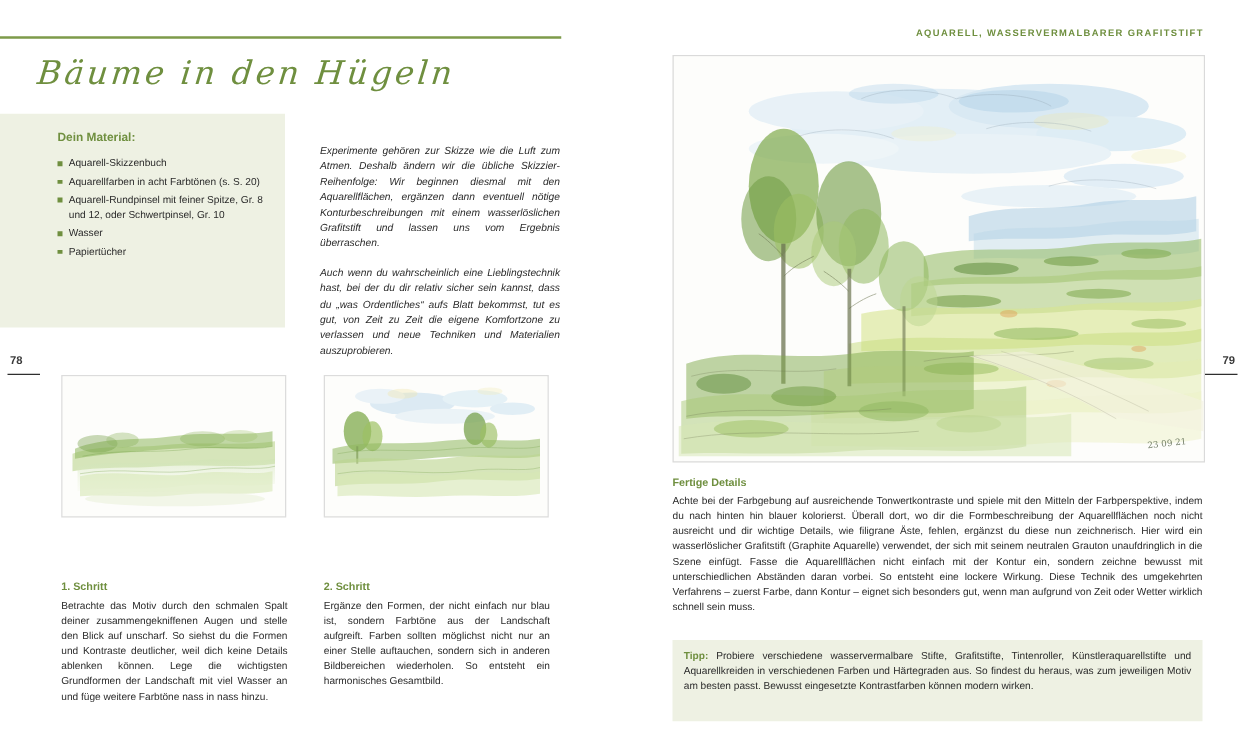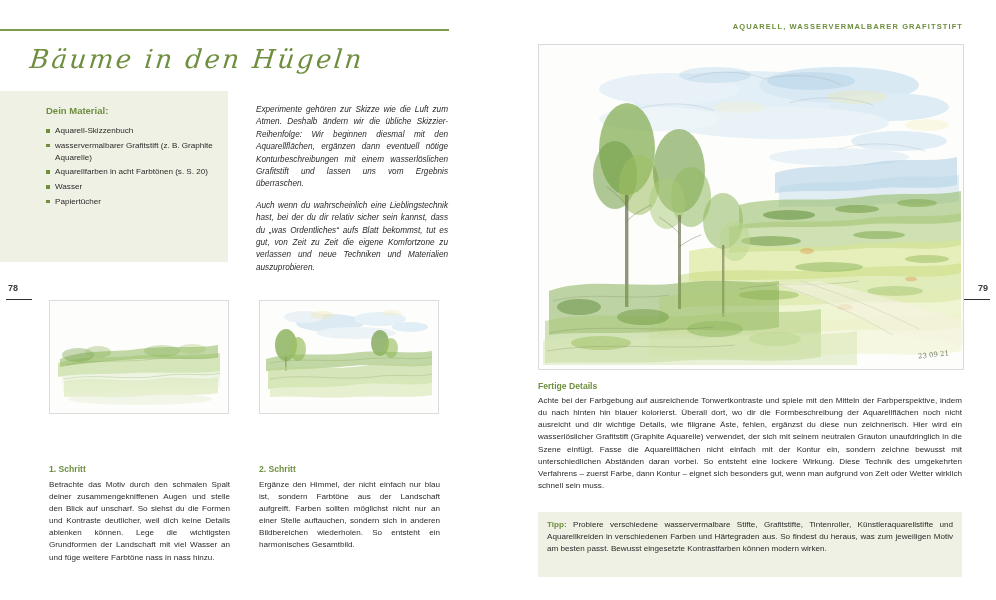--- a/index.html
+++ b/index.html
@@ -127,21 +127,21 @@
     position: absolute;
     left: 256px;
     top: 104px;
     width: 192px;
     font-style: italic;
     font-size: 8.2px;
     line-height: 12.4px;
     color: #2b2b2b;
     text-align: justify;
   }
-  .intro-col p { margin: 0 0 9px 0; }
+  .intro-col p { margin: 11px 0 9px 0; }
 
   
   .step-img {
     position: absolute;
     border: 0.8px solid #dcdcdc;
     background: #fdfdfb;
     overflow: hidden;
   }
   .step1-img { left: 49px; top: 300px; width: 178px; height: 112px; }
   .step2-img { left: 259px; top: 300px; width: 178px; height: 112px; }
@@ -243,22 +243,22 @@
     <div class="title-rule"></div>
     <div class="doc-title">Bäume in den Hügeln</div>
 
     <div class="folio folio-left">78</div>
     <div class="folio-rule folio-rule-left"></div>
 
     <div class="material-box">
       <div class="material-title">Dein Material:</div>
       <ul class="material-list">
         <li>Aquarell-Skizzenbuch</li>
-        <li>wasservermalbarer Grafitstift (z. B. Graphite Aquarelle)</li>
         <li>Aquarellfarben in acht Farbtönen (s. S. 20)</li>
+        <li>Aquarell-Rundpinsel mit feiner Spitze, Gr. 8 und 12, oder Schwertpinsel, Gr. 10</li>
         <li>Wasser</li>
         <li>Papiertücher</li>
       </ul>
     </div>
 
     <div class="intro-col">
       <p>Experimente gehören zur Skizze wie die Luft zum Atmen. Deshalb ändern wir die übliche Skizzier-Reihenfolge: Wir beginnen diesmal mit den Aquarellflächen, ergänzen dann eventuell nötige Konturbeschreibungen mit einem wasserlöslichen Grafitstift und lassen uns vom Ergebnis überraschen.</p>
       <p>Auch wenn du wahrscheinlich eine Lieblingstechnik hast, bei der du dir relativ sicher sein kannst, dass du „was Ordentliches“ aufs Blatt bekommst, tut es gut, von Zeit zu Zeit die eigene Komfortzone zu verlassen und neue Techniken und Materialien auszuprobieren.</p>
     </div>
 
@@ -320,21 +320,21 @@
           <path d="M10,62 C40,56 72,62 104,58 C132,55 156,60 172,56"></path>
           <path d="M10,78 C44,72 78,80 112,76 C138,72 158,77 172,73"></path>
         </g>
       </svg>
     </div>
 
     <div class="step-head step1-head">1. Schritt</div>
     <div class="step-body step1-body">Betrachte das Motiv durch den schmalen Spalt deiner zusammengekniffenen Augen und stelle den Blick auf unscharf. So siehst du die Formen und Kontraste deutlicher, weil dich keine Details ablenken können. Lege die wichtigsten Grundformen der Landschaft mit viel Wasser an und füge weitere Farbtöne nass in nass hinzu.</div>
 
     <div class="step-head step2-head">2. Schritt</div>
-    <div class="step-body step2-body">Ergänze den Himmel, der nicht einfach nur blau ist, sondern Farbtöne aus der Landschaft aufgreift. Farben sollten möglichst nicht nur an einer Stelle auftauchen, sondern sich in anderen Bildbereichen wiederholen. So entsteht ein harmonisches Gesamtbild.</div>
+    <div class="step-body step2-body">Ergänze den Formen, der nicht einfach nur blau ist, sondern Farbtöne aus der Landschaft aufgreift. Farben sollten möglichst nicht nur an einer Stelle auftauchen, sondern sich in anderen Bildbereichen wiederholen. So entsteht ein harmonisches Gesamtbild.</div>
   </div>
 
   <div class="page-right">
 
     <div class="running-head">Aquarell, wasservermalbarer Grafitstift</div>
     <div class="folio folio-right">79</div>
     <div class="folio-rule folio-rule-right"></div>
 
     <div class="main-img">
       <svg class="art" viewBox="0 0 424 324" preserveAspectRatio="none">

